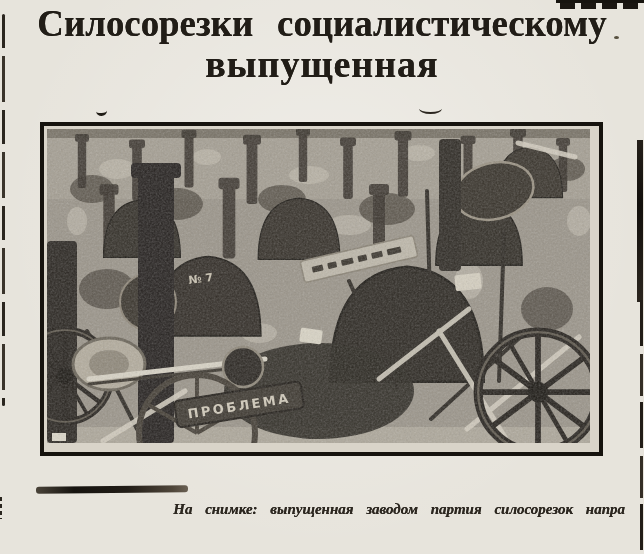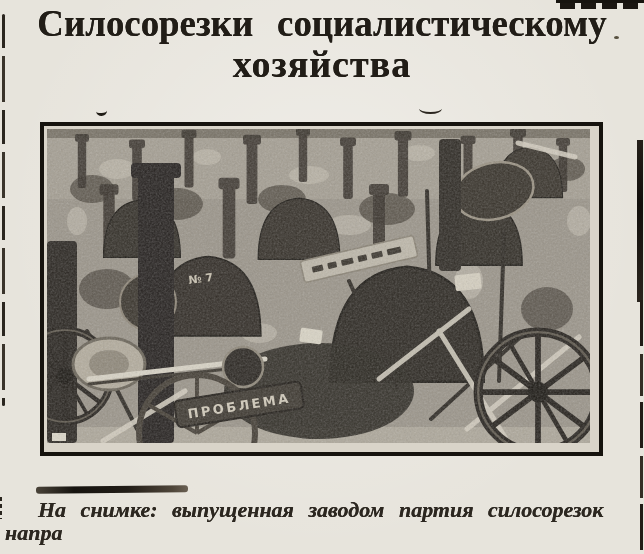--- a/index.html
+++ b/index.html
@@ -23,22 +23,22 @@
     font-size:38px;line-height:40px;letter-spacing:1px;
     text-shadow:0 0 .6px #211d17;
   }
   .photo-frame{
     position:absolute;left:40px;top:122px;width:549px;height:320px;
     border:4px solid #16130e;background:#d9d4c9;padding:3px;
   }
   .photo-frame svg{display:block;}
   .caption{
     position:absolute;left:5px;top:498px;width:620px;
-    font-style:italic;font-weight:bold;font-size:22px;line-height:23px;
-    color:#2c2720;text-shadow:0 0 .5px #2c2720;
+    font-style:italic;font-weight:bold;font-size:15px;line-height:23px;
+    color:#2c2720;text-shadow:0 0 .5px #2c2720;text-align:right;
   }
   .caption .c1{text-indent:33px;word-spacing:9px;}
   .caption .c2{word-spacing:13px;}
   
   .rule-left{
     position:absolute;left:2px;top:14px;width:3px;height:392px;
     background:repeating-linear-gradient(180deg,#2b261f 0 34px,rgba(0,0,0,0) 34px 42px,#3a342b 42px 88px,rgba(0,0,0,0) 88px 96px);
     border-radius:2px;
   }
   .rule-right-top{
@@ -63,21 +63,21 @@
     border-bottom:2.5px solid #2b261f;border-radius:0 0 55% 55%;}
   .mark-dot{position:absolute;left:614px;top:36px;width:5px;height:3px;background:#57503f;border-radius:50%;}
   .mark-edge{position:absolute;left:0;top:497px;width:2px;height:22px;
     background:repeating-linear-gradient(180deg,#2b261f 0 4px,rgba(0,0,0,0) 4px 7px);}
 </style>
 </head>
 <body>
 
 <div class="headline">
   <div class="l1">Силосорезки социалистическому</div>
-  <div class="l2">хозяйства</div>
+  <div class="l2">выпущенная</div>
 </div>
 
 <div class="photo-frame">
 <svg width="543" height="314" viewBox="0 0 543 314" xmlns="http://www.w3.org/2000/svg">
   <defs>
     <filter id="grain" x="0" y="0" width="100%" height="100%">
       <feTurbulence type="fractalNoise" baseFrequency="0.55" numOctaves="3" stitchTiles="stitch"></feTurbulence>
       <feColorMatrix type="saturate" values="0"></feColorMatrix>
     </filter>
     <g id="chim">

